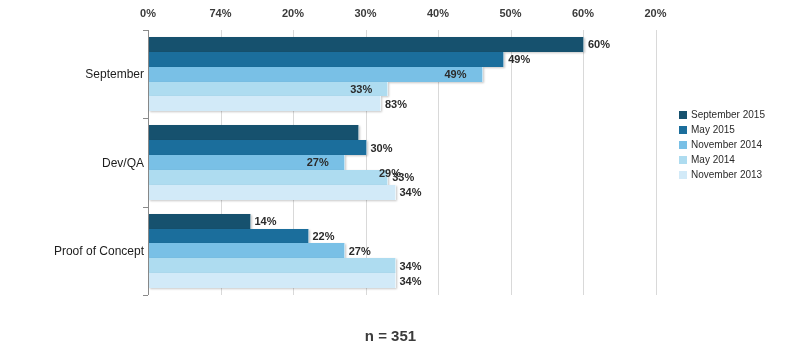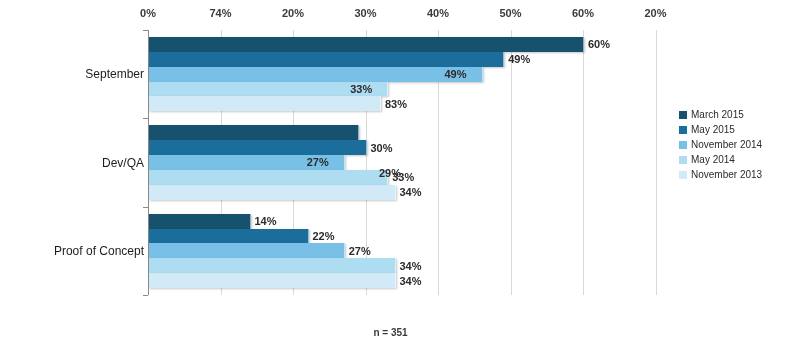--- a/index.html
+++ b/index.html
@@ -132,21 +132,21 @@
     line-height: 1;
   }
 
   
   #footnote {
     position: absolute;
     left: 0;
     top: 327px;
     width: 793px;
     text-align: center;
-    font-size: 10px;
+    font-size: 15px;
     font-weight: bold;
     color: #3b3b3b;
   }
   #footnote-inner { margin-left: -12px; }
 </style>
 </head>
 <body>
 
 <div id="chart-root">
 
@@ -250,21 +250,21 @@
             <div class="bar" style="width: 246.5px; background: rgb(210, 234, 248);"></div>
             <div class="bar-label" style="left: 250.5px;">34%</div>
           </div>
         </div>
       </div>
   </div>
 
   <div id="legend">
       <div class="legend-item">
         <span class="legend-swatch" style="background: rgb(22, 81, 110);"></span>
-        <span class="legend-text">March 2015</span>
+        <span class="legend-text">September 2015</span>
       </div>
       <div class="legend-item">
         <span class="legend-swatch" style="background: rgb(27, 110, 156);"></span>
         <span class="legend-text">May 2015</span>
       </div>
       <div class="legend-item">
         <span class="legend-swatch" style="background: rgb(121, 192, 230);"></span>
         <span class="legend-text">November 2014</span>
       </div>
       <div class="legend-item">

